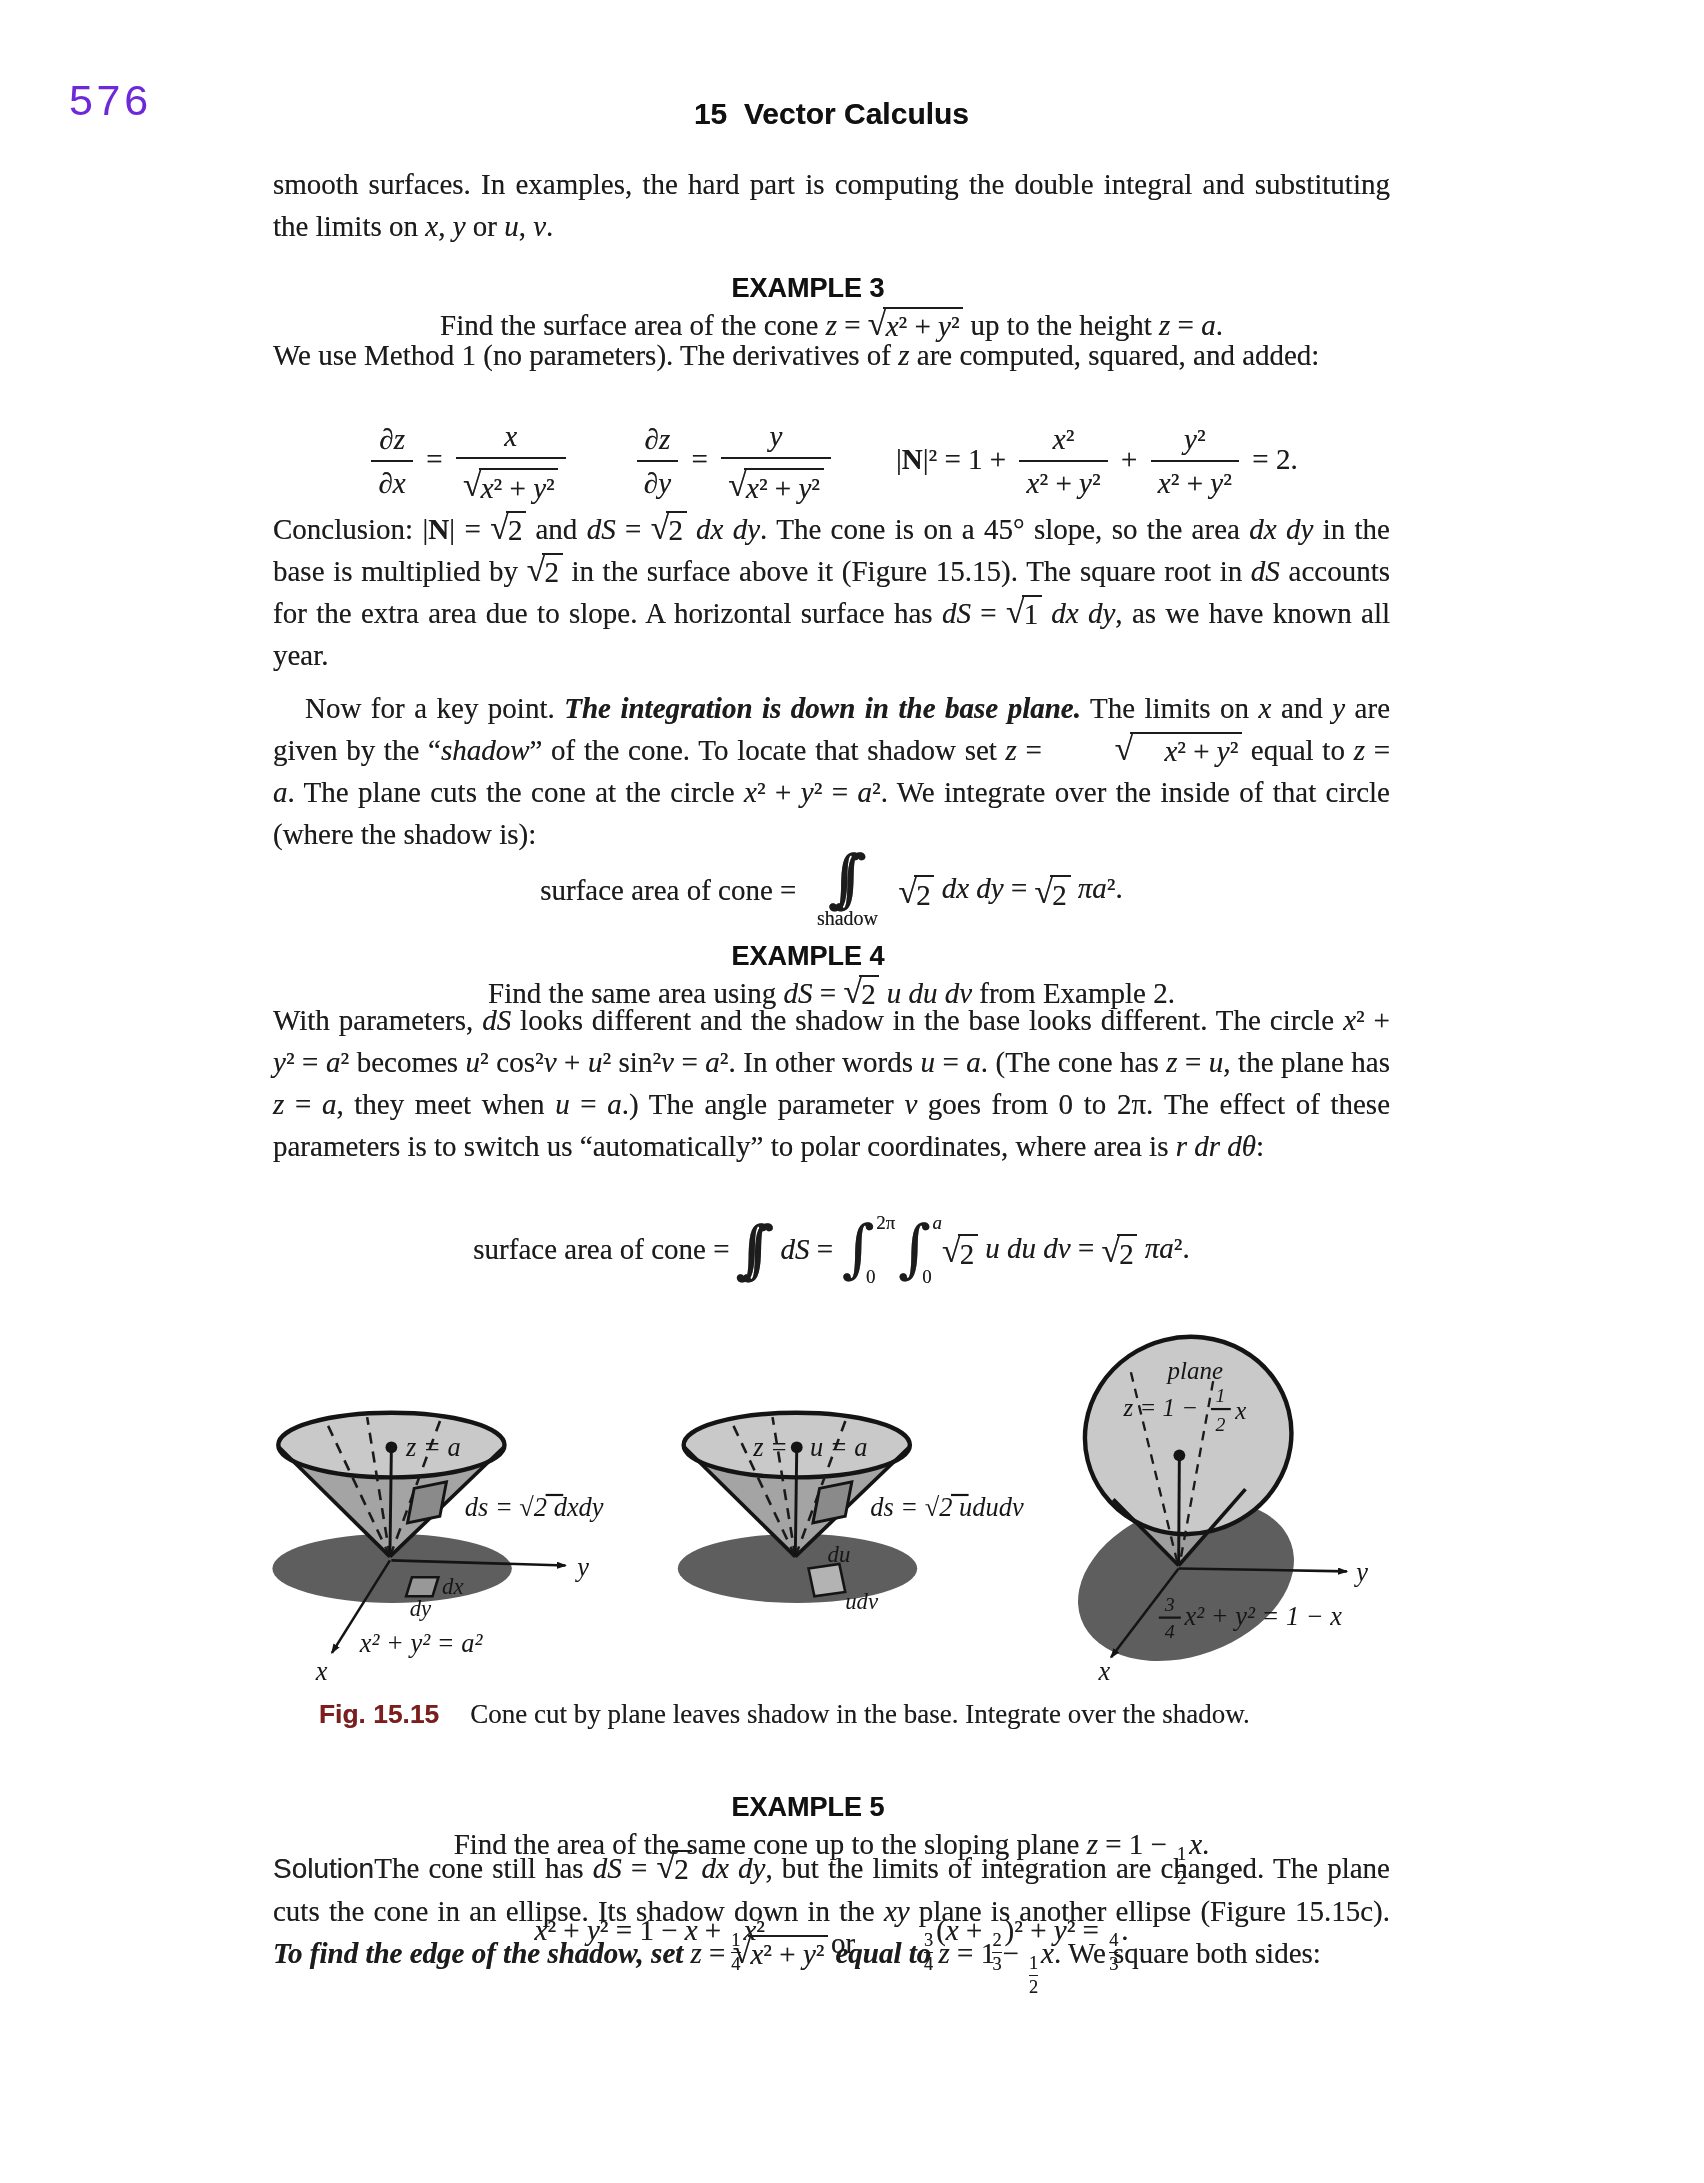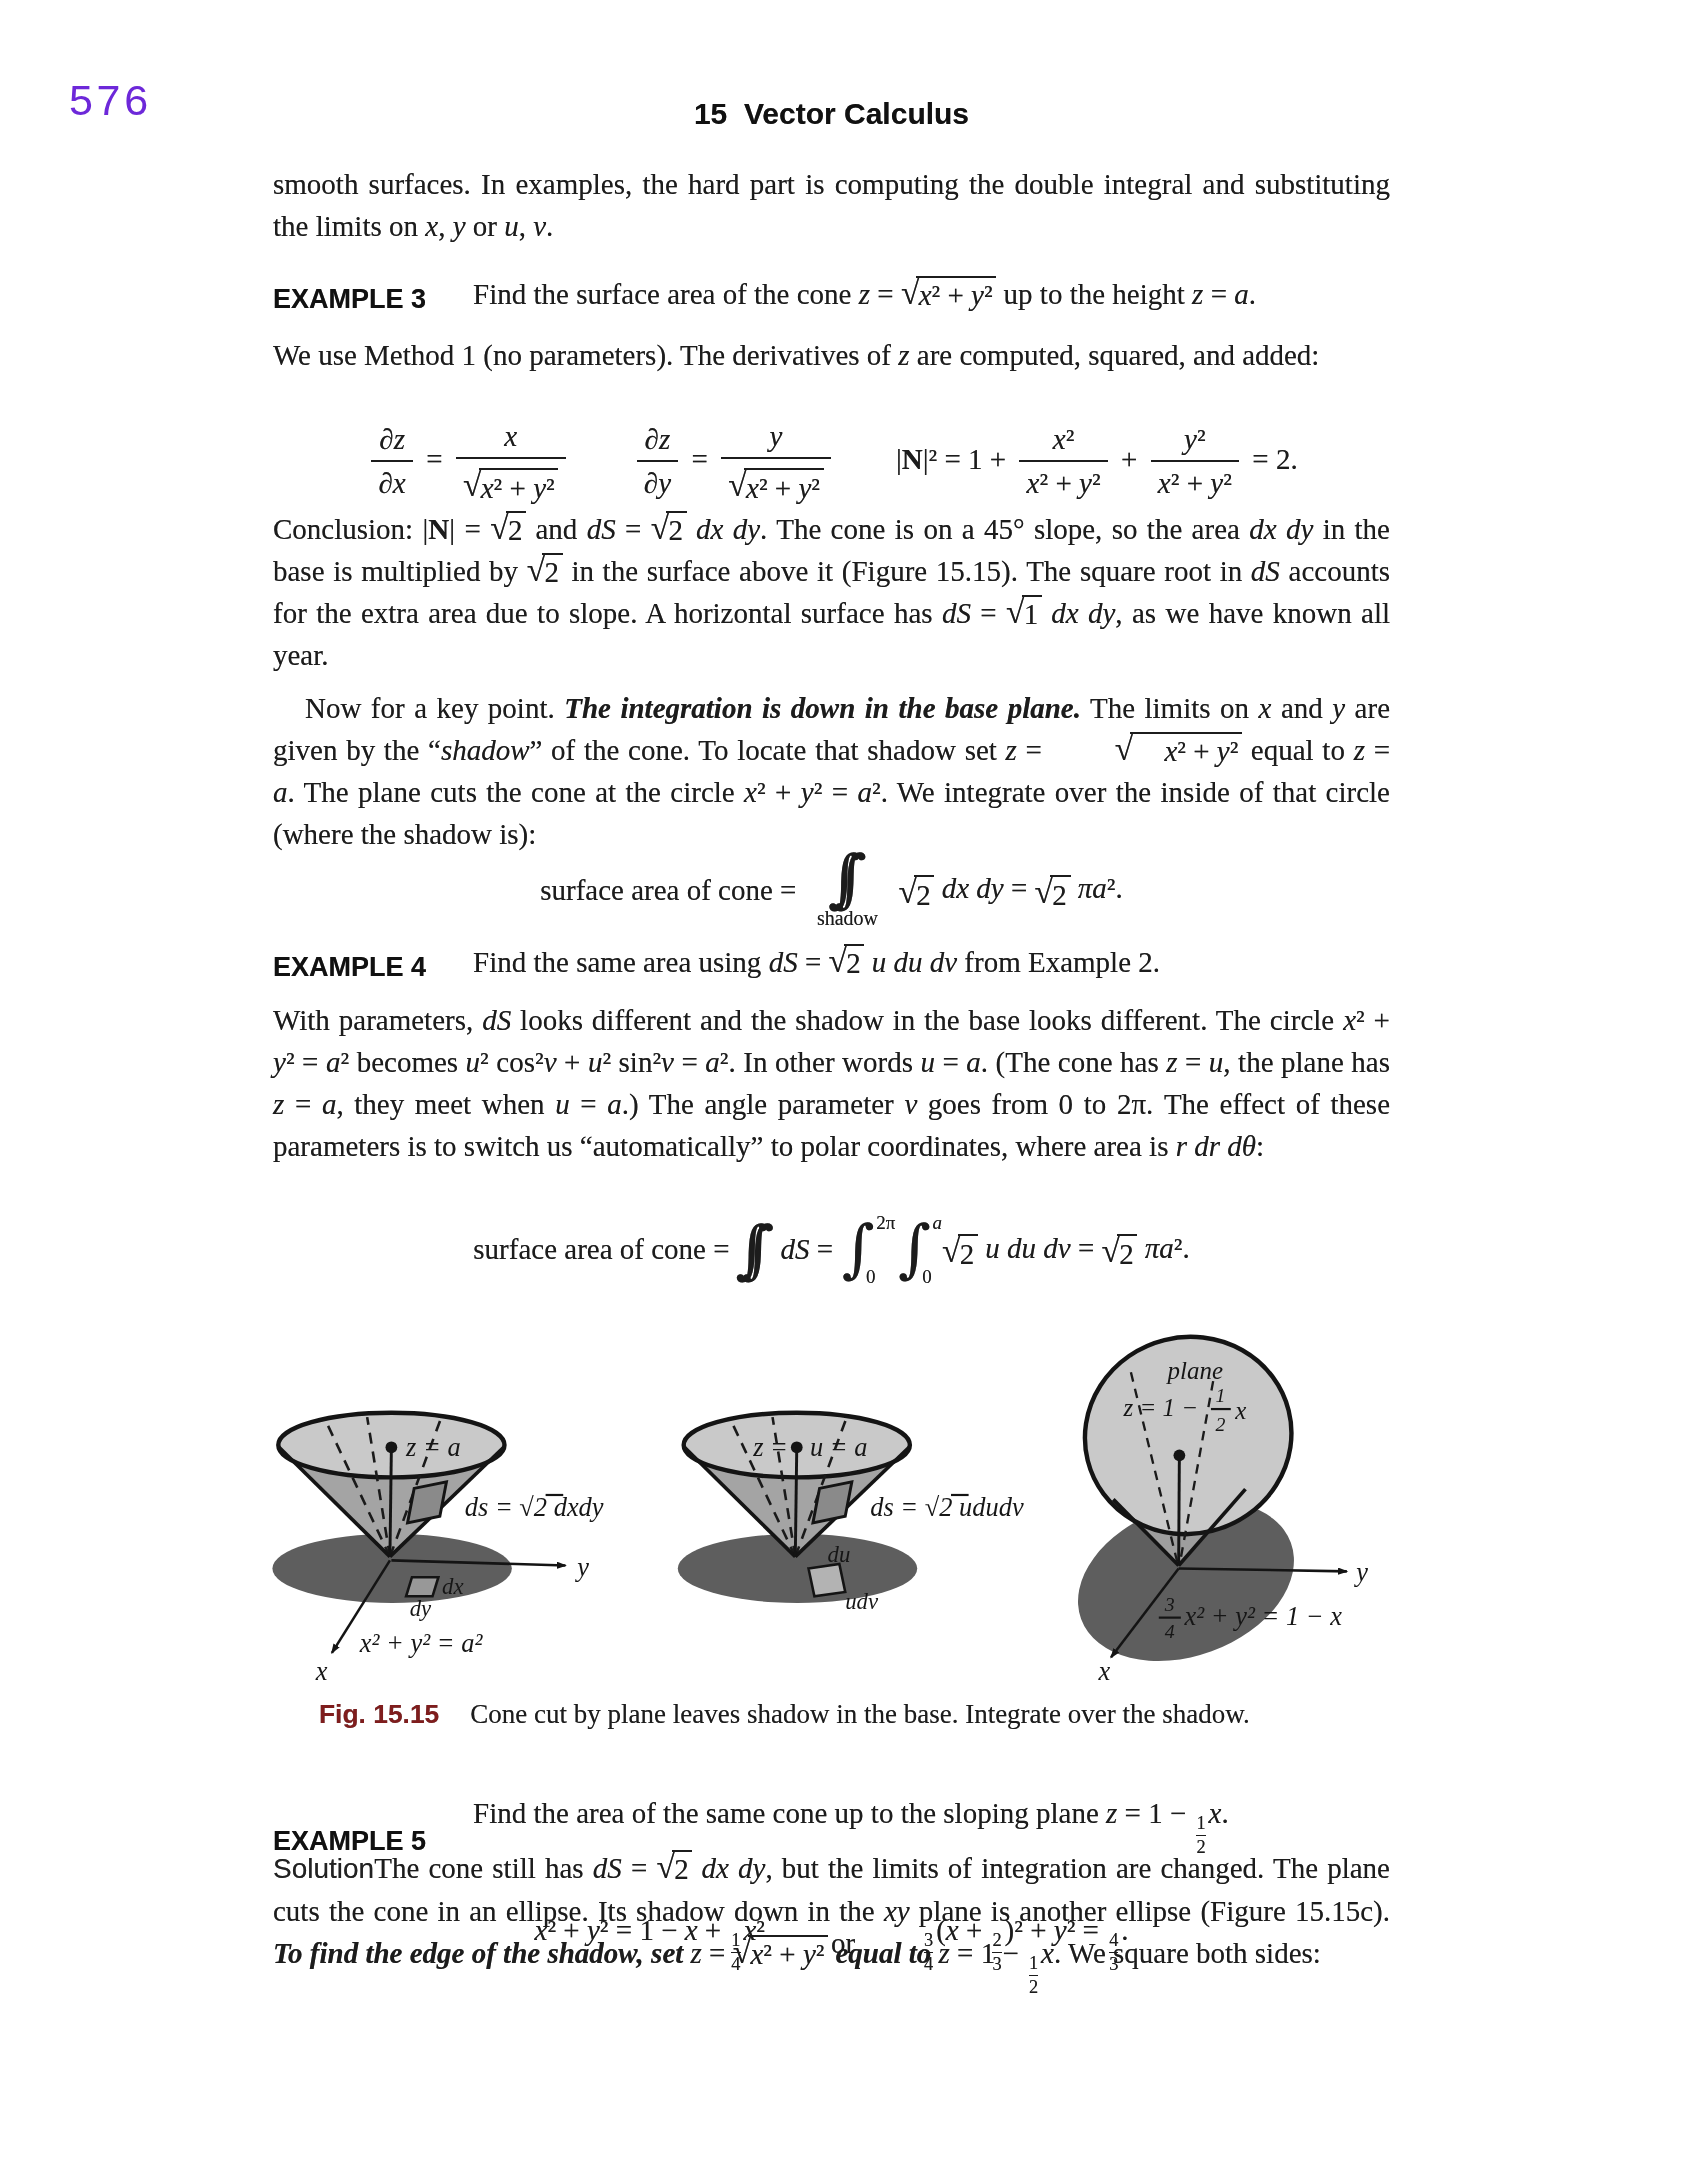--- a/index.html
+++ b/index.html
@@ -6,21 +6,21 @@
   .page{position:relative;width:1704px;height:2183px;background:#ffffff;overflow:hidden;
         font-family:"Liberation Serif","DejaVu Serif",serif;color:#1c1c1c;}
   .pageno{position:absolute;left:69px;top:76px;font-family:"Liberation Sans",sans-serif;
           font-size:43px;color:#6d28d9;letter-spacing:3.7px;}
   .chapheader{position:absolute;left:273px;width:1117px;top:97px;text-align:center;
           font-family:"Liberation Sans",sans-serif;font-weight:bold;font-size:30px;white-space:pre;
           color:#111;text-shadow:0 0 0.4px rgba(0,0,0,.55);}
   .para{position:absolute;left:273px;width:1117px;margin:0;font-size:29px;line-height:42px;
         text-align:justify;text-shadow:0 0 0.4px rgba(25,25,25,.6);}
   .indent{text-indent:32px;margin-top:8px;}
-  .exline{position:absolute;left:273px;width:1117px;display:flex;align-items:flex-end;}
+  .exline{position:absolute;left:273px;width:1117px;display:flex;align-items:center;flex-direction:column;}
   .exlabel{font-family:"Liberation Sans",sans-serif;font-weight:bold;font-size:27px;
            margin-right:47px;white-space:nowrap;color:#111;text-shadow:0 0 0.4px rgba(0,0,0,.55);}
   .extext{font-size:29px;line-height:42px;text-shadow:0 0 0.4px rgba(25,25,25,.6);}
   .sol-label{font-family:"Liberation Sans",sans-serif;font-size:28px;color:#222;}
   .eq{position:absolute;left:273px;width:1117px;display:flex;justify-content:center;
       align-items:center;font-size:29px;text-shadow:0 0 0.4px rgba(25,25,25,.6);}
   
   .fr{display:inline-flex;flex-direction:column;text-align:center;vertical-align:middle;margin:0 5.9px;}
   .fr .fn{display:block;padding:0 7.3px 5.9px;line-height:1;}
   .fr .fd{display:block;border-top:2.2px solid #1c1c1c;padding:6.6px 7.3px 1.5px;line-height:1;}

